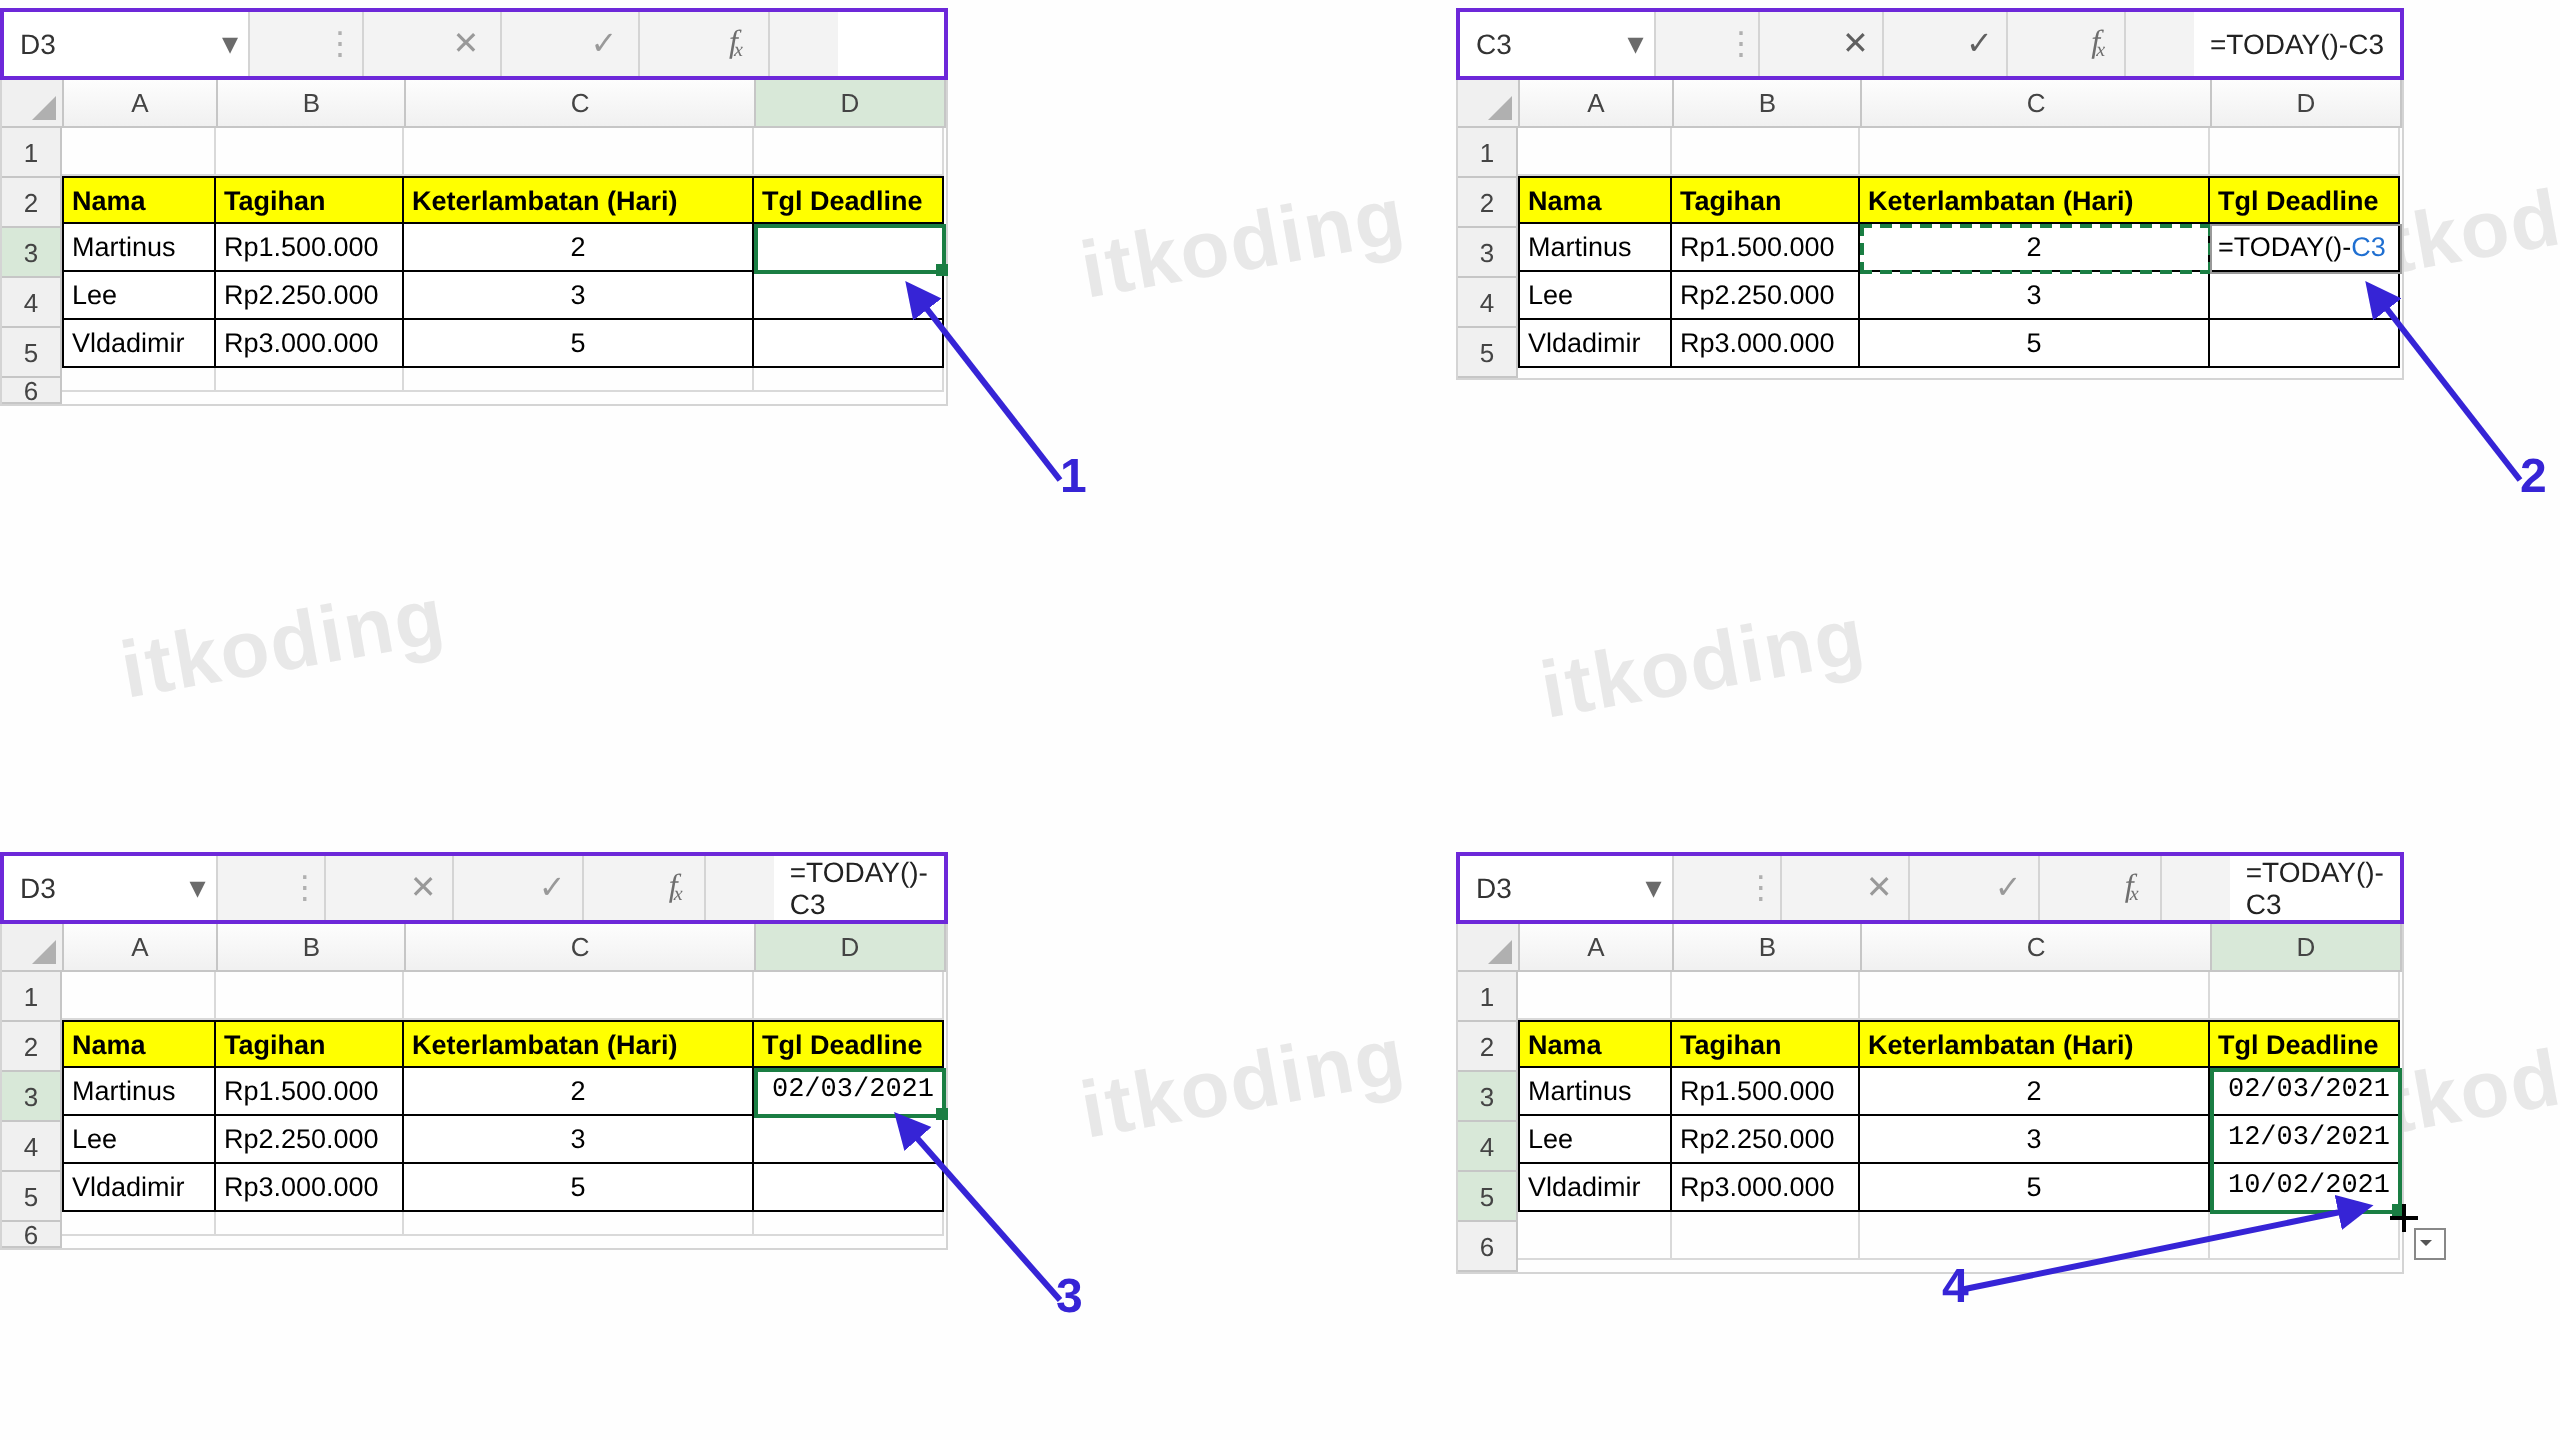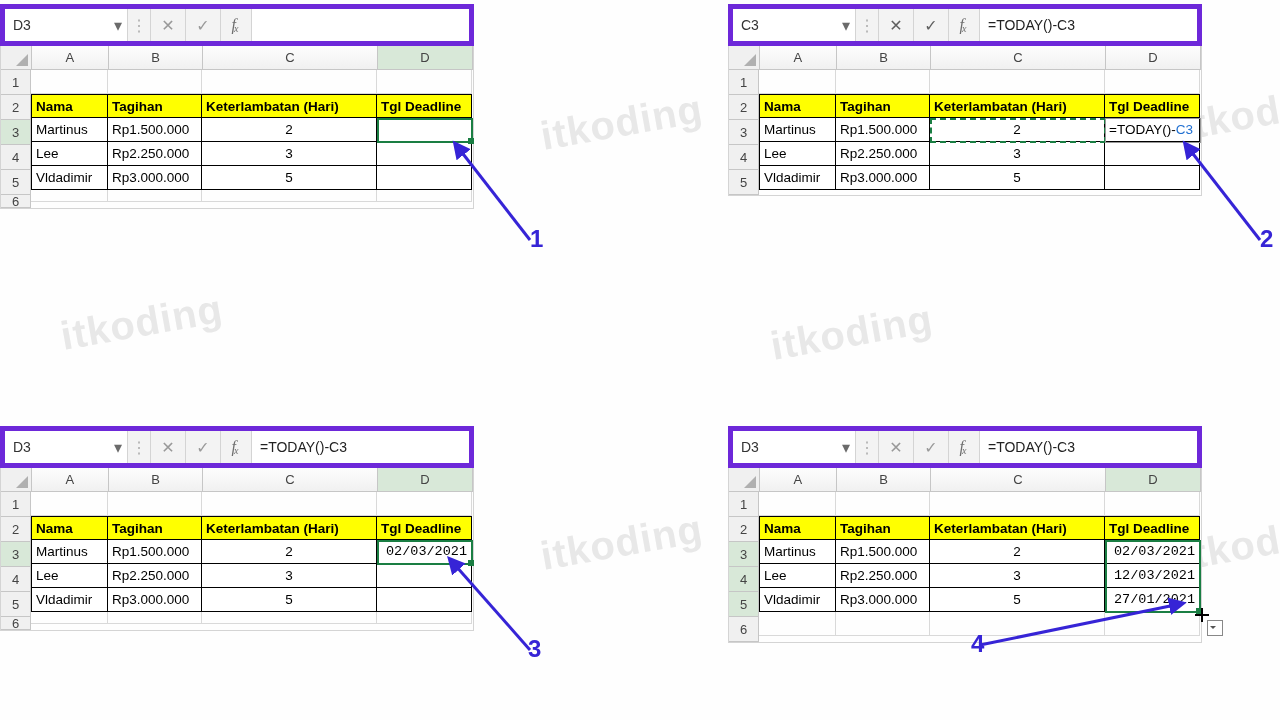--- a/index.html
+++ b/index.html
@@ -1,18 +1,18 @@
 <!DOCTYPE html>
 <html><head>
 <meta charset="utf-8">
 <style>
   html,body{margin:0;padding:0;width:1280px;height:720px;background:#FEFEFE;font-family:"Segoe UI",Arial,sans-serif;overflow:hidden;position:relative;}
   .panel{position:absolute;}
   
-  .bar{display:flex;align-items:flex-start;height:32px;background:#F3F3F3;border:5px solid #6d28d9;}
+  .bar{display:flex;align-items:flex-start;height:32px;background:#F3F3F3;border:2px solid #6d28d9;gap:34px;}
   .namebox{display:flex;align-items:center;width:122px;height:100%;background:#FFF;border-right:1px solid #D4D4D4;}
   .namebox .nb-text{flex:1;padding:0 8px;font-size:14px;color:#333;}
   .namebox .nb-arrow{width:18px;display:flex;align-items:center;justify-content:center;color:#6B6B6B;}
   .sepbtn{width:22px;height:100%;display:flex;align-items:center;justify-content:center;color:#B0B0B0;border-right:1px solid #D4D4D4;}
   .fbtn{width:34px;height:100%;display:flex;align-items:center;justify-content:center;color:#999;border-right:1px solid #D4D4D4;}
   .fbtn.active{color:#5F5F5F;}
   .fx{width:30px;height:100%;display:flex;align-items:center;justify-content:center;font-style:italic;color:#6E6E6E;border-right:1px solid #D4D4D4;font-family:"Times New Roman",serif;}
   .fxsub{position:relative;top:3px;left:-2px;font-size:10px;font-style:italic;}
   .fmla{flex:1;padding:0 8px;font-size:14px;background:#FFF;height:100%;display:flex;align-items:center;color:#222;}
   .sheet{border:1px solid #D4D4D4;border-top:none;}
@@ -361,21 +361,21 @@
         <div class="row">
           <div class="cell bodyc first" style="width:77px">Lee</div>
           <div class="cell bodyc" style="width:94px">Rp2.250.000</div>
           <div class="cell bodyc ctr" style="width:175px">3</div>
           <div class="cell bodyc rgt" style="width:95px">12/03/2021</div>
         </div>
         <div class="row">
           <div class="cell bodyc first" style="width:77px">Vldadimir</div>
           <div class="cell bodyc" style="width:94px">Rp3.000.000</div>
           <div class="cell bodyc ctr" style="width:175px">5</div>
-          <div class="cell bodyc rgt" style="width:95px">27/01/2021</div>
+          <div class="cell bodyc rgt" style="width:95px">10/02/2021</div>
         </div>
         <div class="row">
             <div class="cell" style="width:77px"></div>
             <div class="cell" style="width:94px"></div>
             <div class="cell" style="width:175px"></div>
             <div class="cell" style="width:95px"></div>
           </div>
         <div class="selbox" style="left:346px;top:48px;width:96px;height:73px;">
             <div class="handle"></div>
           </div>

